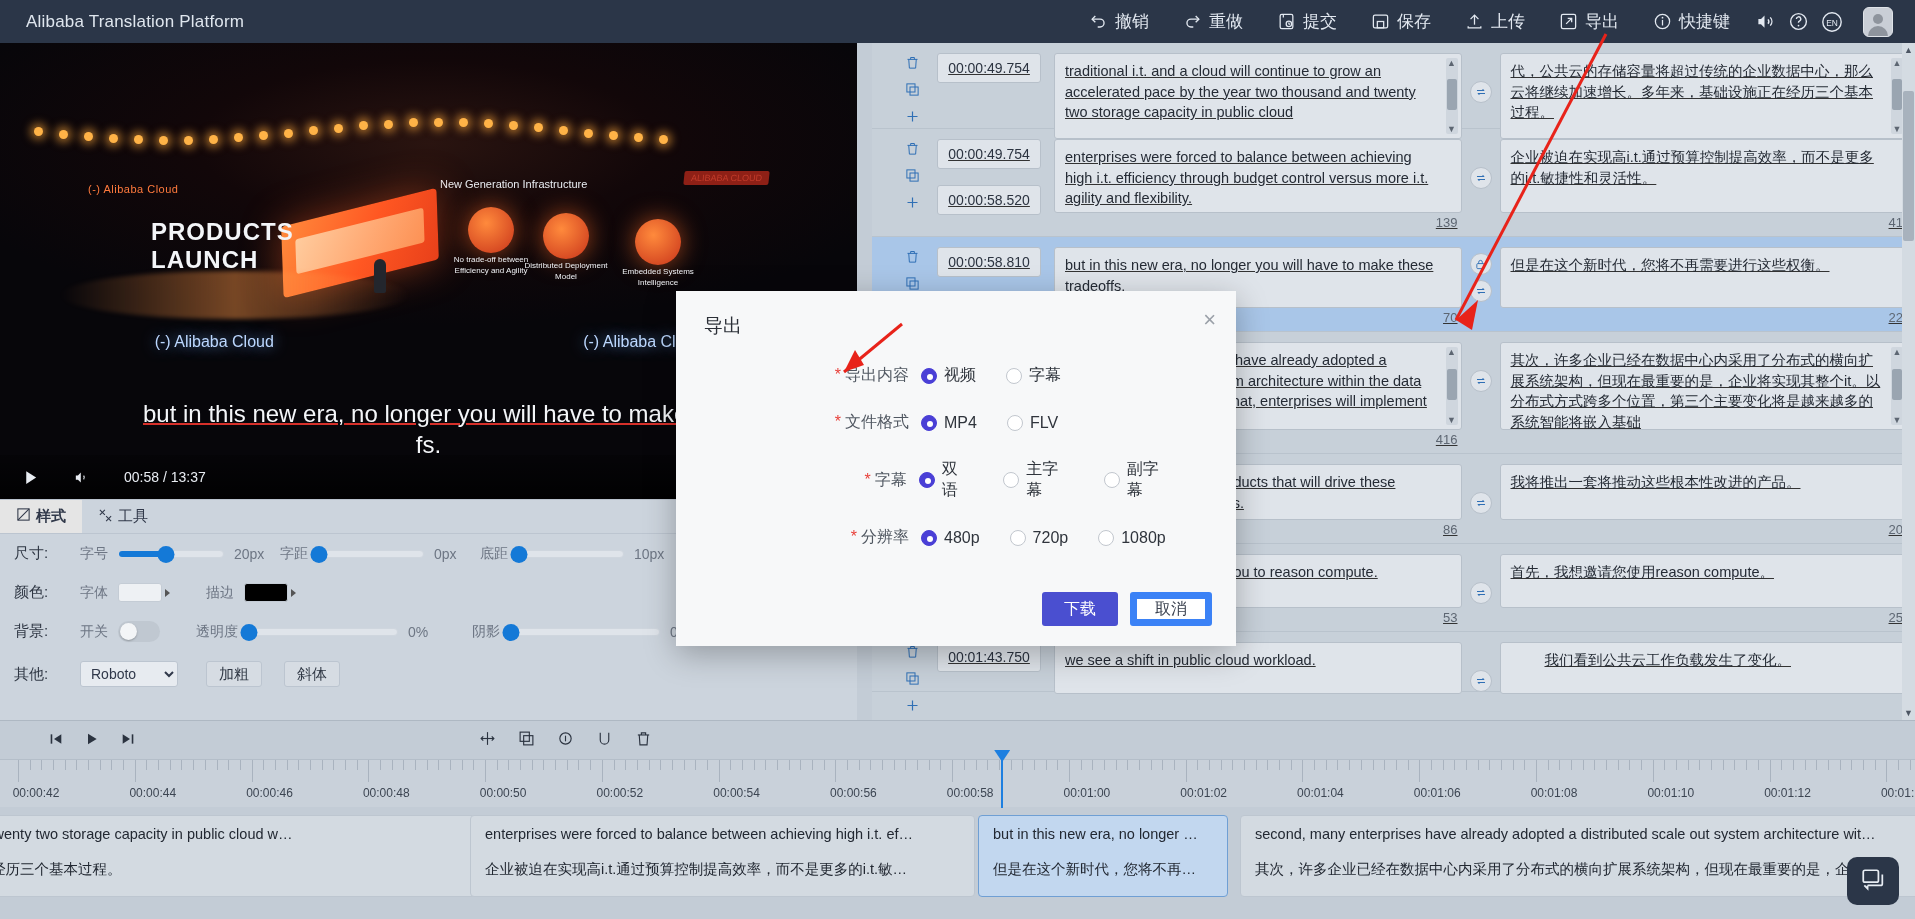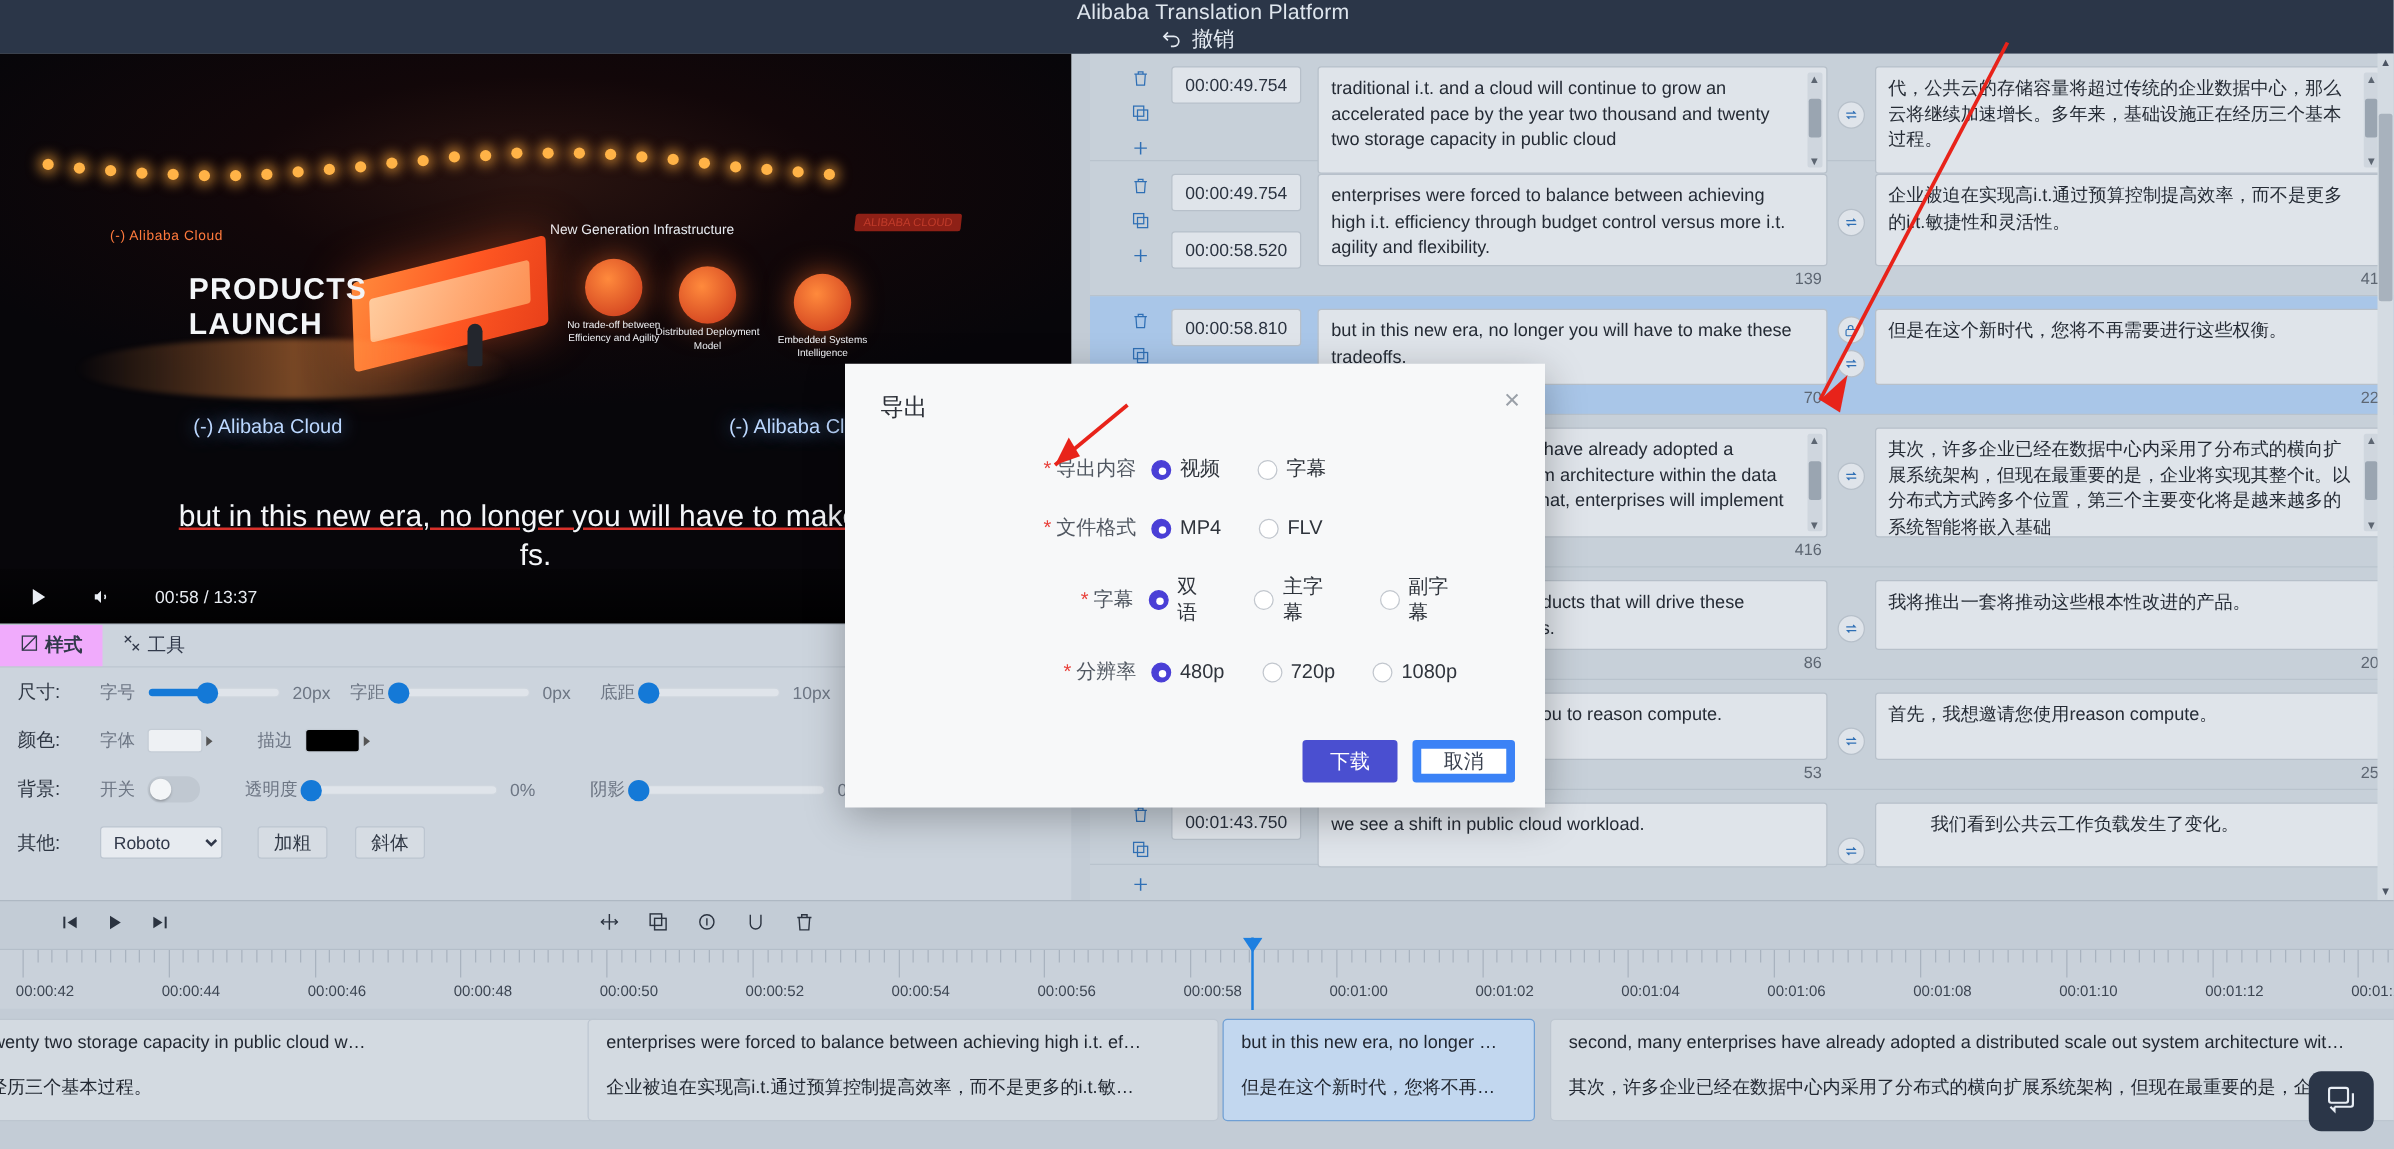--- a/index.html
+++ b/index.html
@@ -5,21 +5,21 @@
   * { box-sizing: border-box; margin:0; padding:0; }
   html,body{ width:1915px; height:919px; overflow:hidden; }
   body{
     font-family:"Liberation Sans","DejaVu Sans",sans-serif;
     background:#c3ccd6; color:#333; font-size:14px;
     position:relative;
   }
   
   #topbar{
     position:absolute; left:0; top:0; width:1915px; height:43px;
-    background:#2b3648; display:flex; align-items:center;flex-direction:column;
+    background:#2b3648; display:flex; align-items:center;
   }
   #topbar .brand{
     color:#dfe6ee; font-size:17px; padding-left:26px; letter-spacing:.2px;
     white-space:nowrap;
   }
   #topbar .spacer{flex:1;}
   .tb-btn{
     display:flex; align-items:center; gap:7px; color:#e3e9f1;
     font-size:17px; padding:0 17px; height:43px; cursor:pointer;
     white-space:nowrap;
@@ -109,21 +109,21 @@
   
   #stylepanel{
     position:absolute;left:0;top:499px;width:857px;height:221px;
     background:#ccd4dd; border-top:1px solid #b9c2cc;
   }
   .sp-tabs{display:flex;height:34px;align-items:stretch;border-bottom:1px solid #bcc5d0;}
   .sp-tab{
     display:flex;align-items:center;gap:5px;padding:0 16px;font-size:15px;color:#31394a;
     cursor:pointer;
   }
-  .sp-tab.active{background:#f0abfc;font-weight:bold;font-family:Liberation Serif, serif;}
+  .sp-tab.active{background:#e5e5e5;font-weight:bold;font-family:Liberation Serif, serif;}
   .sp-row{display:flex;align-items:center;height:39px;padding:0 14px;gap:10px;font-size:15px;color:#3a4251;}
   .sp-lbl{width:56px;color:#2f3744;}
   .sp-sub{color:#6d7684;font-size:14px;}
   .slider{position:relative;height:8px;border-radius:5px;background:#dfe4ea;
           border:1px solid #cfd6de;}
   .slider .fill{position:absolute;left:0;top:0;height:100%;border-radius:5px;background:#1479d7;}
   .slider .knob{position:absolute;top:-5px;width:17px;height:17px;border-radius:50%;
                 background:#1479d7;transform:translateX(-50%);cursor:pointer;}
   .val{color:#6d7684;font-size:14px;min-width:36px;}
   .swatch{width:44px;height:19px;border-radius:3px;border:1px solid #c4ccd5;display:inline-block;}
@@ -138,21 +138,21 @@
     font-family:"Liberation Sans",sans-serif;font-size:14px;color:#30384a;padding-left:6px;
   }
   .btn-sm{
     height:26px;min-width:52px;padding:0 12px;border:1px solid #bcc5d0;border-radius:3px;
     background:#d6dce3;color:#2f3744;font-size:15px;cursor:pointer;
     font-family:"Liberation Sans",sans-serif;
   }
   
   #subpanel{
     position:absolute;left:872px;top:43px;width:1043px;height:677px;
-    background:#c7d0d9; overflow:hidden;
+    background:#c7d0d9; overflow:hidden;text-decoration:underline;
   }
   .srow{
     display:flex;align-items:flex-start;gap:0;
     padding:10px 8px 0 18px; position:relative;
     border-bottom:1px solid #b9c3cd;
   }
   .srow.sel{background:#a9c6e8;}
   .srow .tools{
     width:44px;display:flex;flex-direction:column;gap:9px;align-items:center;
     color:#2f6fb5;font-size:15px;padding-top:2px;

